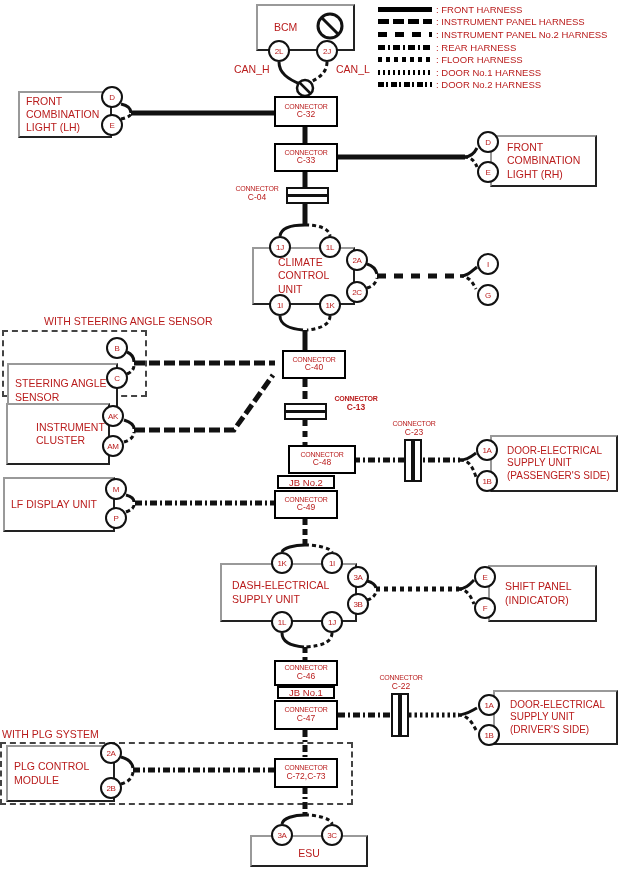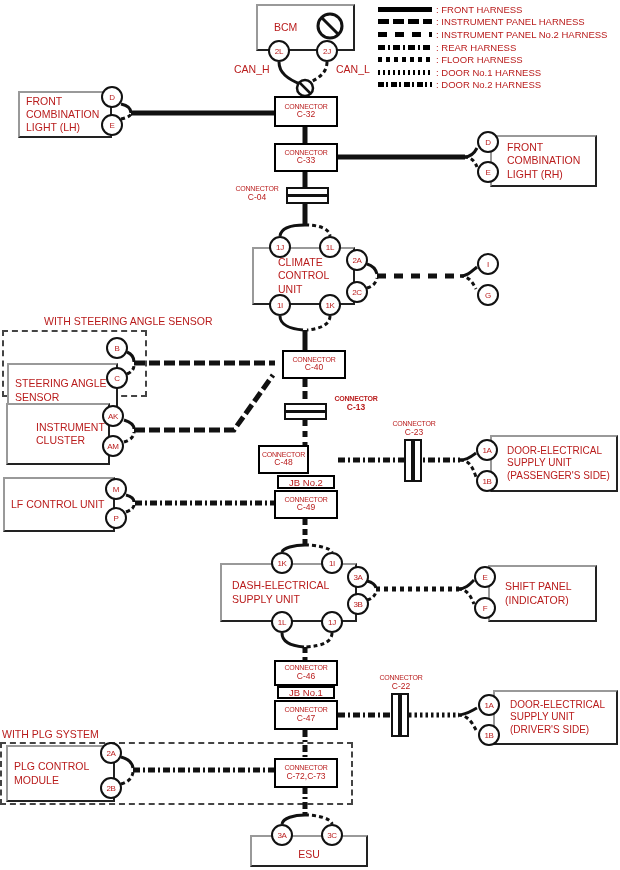--- a/index.html
+++ b/index.html
@@ -203,54 +203,54 @@
   <div class="ub" style="left:252px;top:247px;width:103px;height:58px;padding-left:24px;">
       <span>CLIMATE CONTROL UNIT</span>
     </div>
   <div class="ub" style="left:7px;top:337px;width:111px;height:55px;margin-top:26px;">
       <span>STEERING ANGLE SENSOR</span>
     </div>
   <div class="ub" style="left:6px;top:403px;width:104px;height:62px;padding-left:28px;">
       <span>INSTRUMENT CLUSTER</span>
     </div>
   <div class="ub" style="left:3px;top:477px;width:112px;height:55px;">
-      <span>LF CONTROL UNIT</span>
+      <span>LF DISPLAY UNIT</span>
     </div>
   <div class="ub padL" style="left:490px;top:435px;width:128px;height:57px;font-size:10px;">
       <span>DOOR-ELECTRICAL SUPPLY UNIT (PASSENGER'S SIDE)</span>
     </div>
   <div class="ub" style="left:220px;top:563px;width:137px;height:59px;padding-left:10px;">
       <span>DASH-ELECTRICAL SUPPLY UNIT</span>
     </div>
   <div class="ub padL" style="left:488px;top:565px;width:109px;height:57px;">
       <span>SHIFT PANEL (INDICATOR)</span>
     </div>
   <div class="ub padL" style="left:493px;top:690px;width:125px;height:55px;font-size:10px;">
       <span>DOOR-ELECTRICAL SUPPLY UNIT (DRIVER'S SIDE)</span>
     </div>
   <div class="ub" style="left:6px;top:745px;width:109px;height:57px;">
       <span>PLG CONTROL MODULE</span>
     </div>
-  <div class="ub" style="left:250px;top:835px;width:118px;height:32px;justify-content:center;padding-top:10px;align-items:flex-end;">
+  <div class="ub" style="left:250px;top:835px;width:118px;height:32px;justify-content:center;padding-top:10px;">
       <span>ESU</span>
     </div>
 
   <div class="cb" style="left:274px;top:96px;width:64px;height:31px;">
       <span class="t">CONNECTOR</span>
       <span class="i">C-32</span>
     </div>
   <div class="cb" style="left:274px;top:143px;width:64px;height:29px;">
       <span class="t">CONNECTOR</span>
       <span class="i">C-33</span>
     </div>
   <div class="cb" style="left:274px;top:350px;width:64px;height:29px;margin-left:8px;">
       <span class="t">CONNECTOR</span>
       <span class="i">C-40</span>
     </div>
-  <div class="cb" style="left:258px;top:445px;width:51px;height:29px;">
+  <div class="cb" style="left:288px;top:445px;width:68px;height:29px;">
       <span class="t">CONNECTOR</span>
       <span class="i">C-48</span>
     </div>
   <div class="jb" style="left:277px;top:475px;width:58px;height:14px;">
       <span>JB No.2</span>
     </div>
   <div class="cb" style="left:274px;top:490px;width:64px;height:29px;">
       <span class="t">CONNECTOR</span>
       <span class="i">C-49</span>
     </div>

